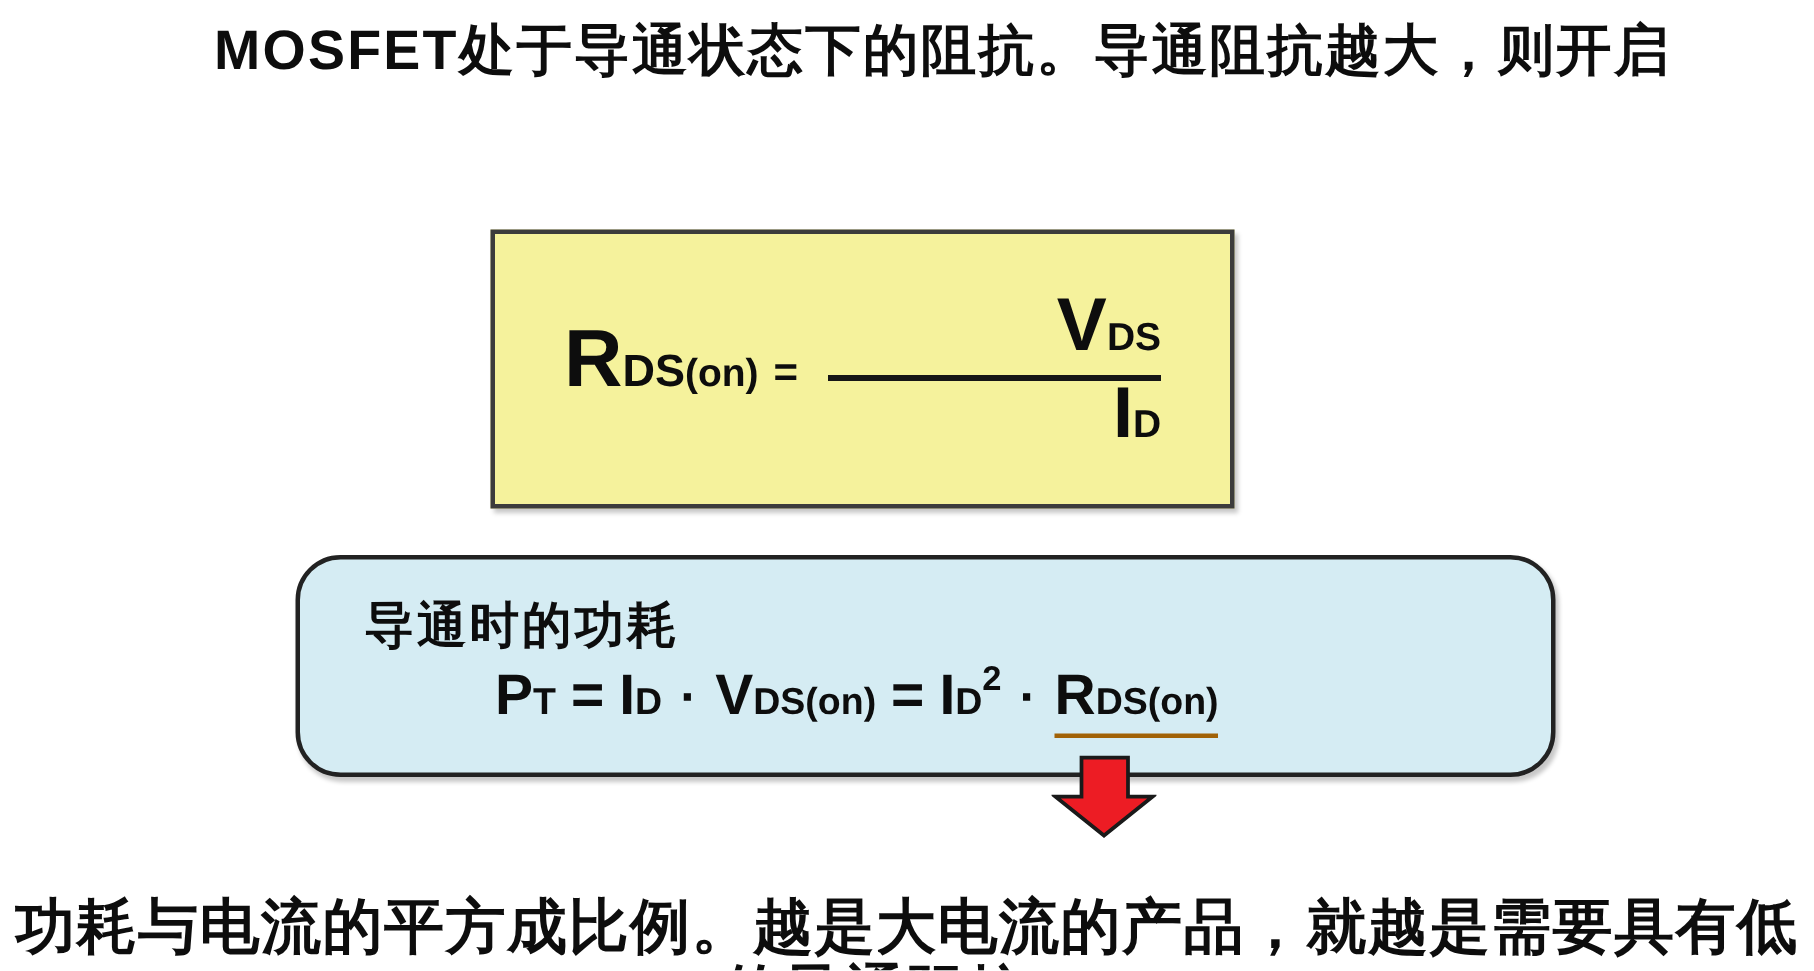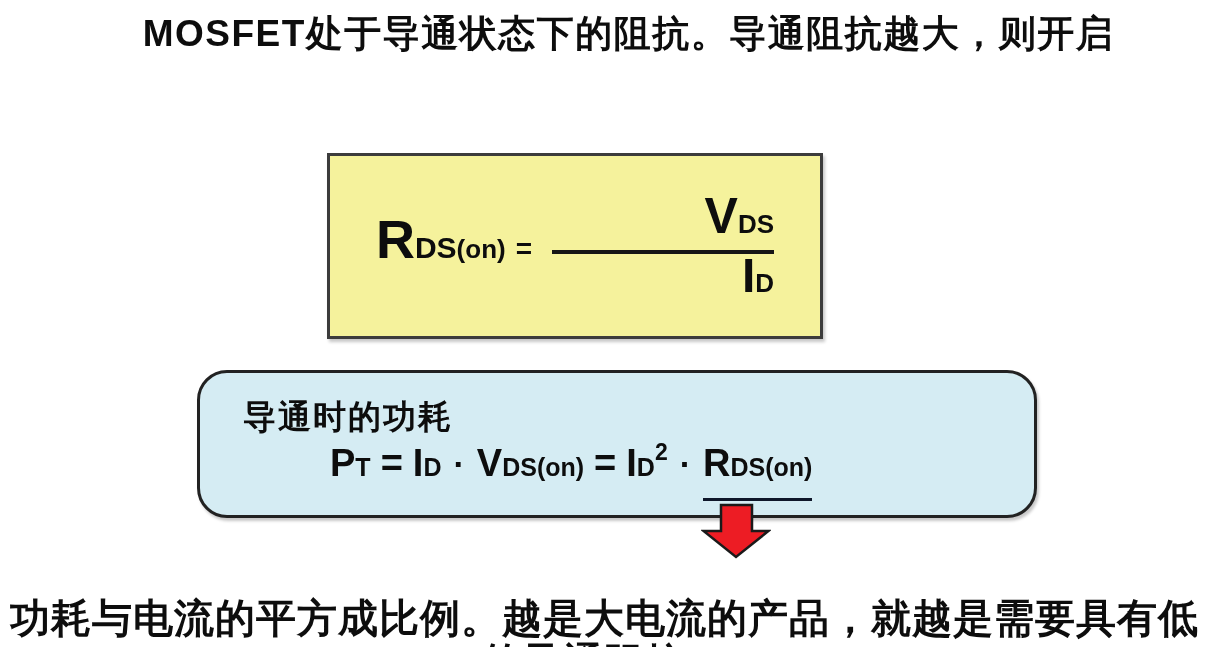--- a/index.html
+++ b/index.html
@@ -101,22 +101,22 @@
     top: 66px;
     font-size: 38px;
     font-weight: bold;
     white-space: nowrap;
   }
   .power-formula .sub { font-size: 25px; }
   .power-formula .sup { font-size: 23px; vertical-align: 16px; }
   .power-formula .eq  { margin: 0 10px; }
   .power-formula .dot { margin: 0 12px; font-size: 34px; }
   .power-formula .underlined {
-    border-bottom: 3px solid #0f172a;
-    padding-bottom: 14px;
+    border-bottom: 3px solid #a16207;
+    padding-bottom: 4px;
   }
 
   
   .down-arrow {
     position: absolute;
     left: 701px;
     top: 503px;
     z-index: 5;
   }
   .arrow-poly {

